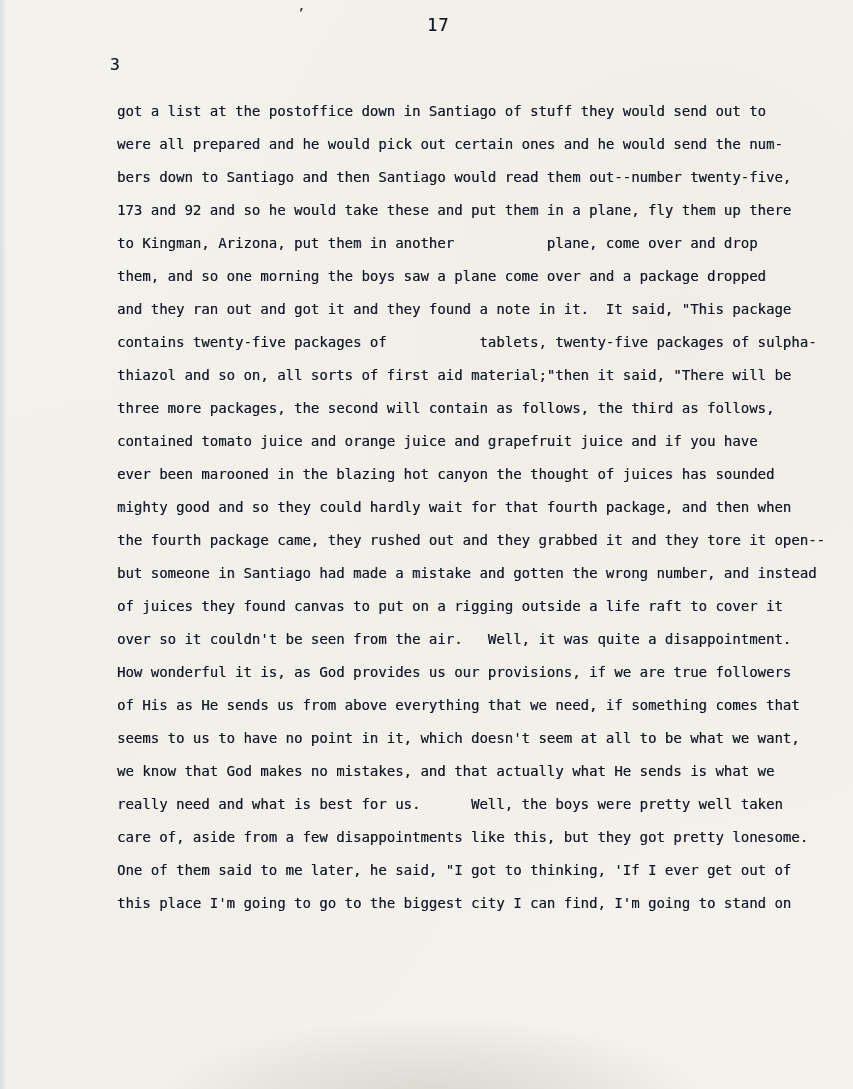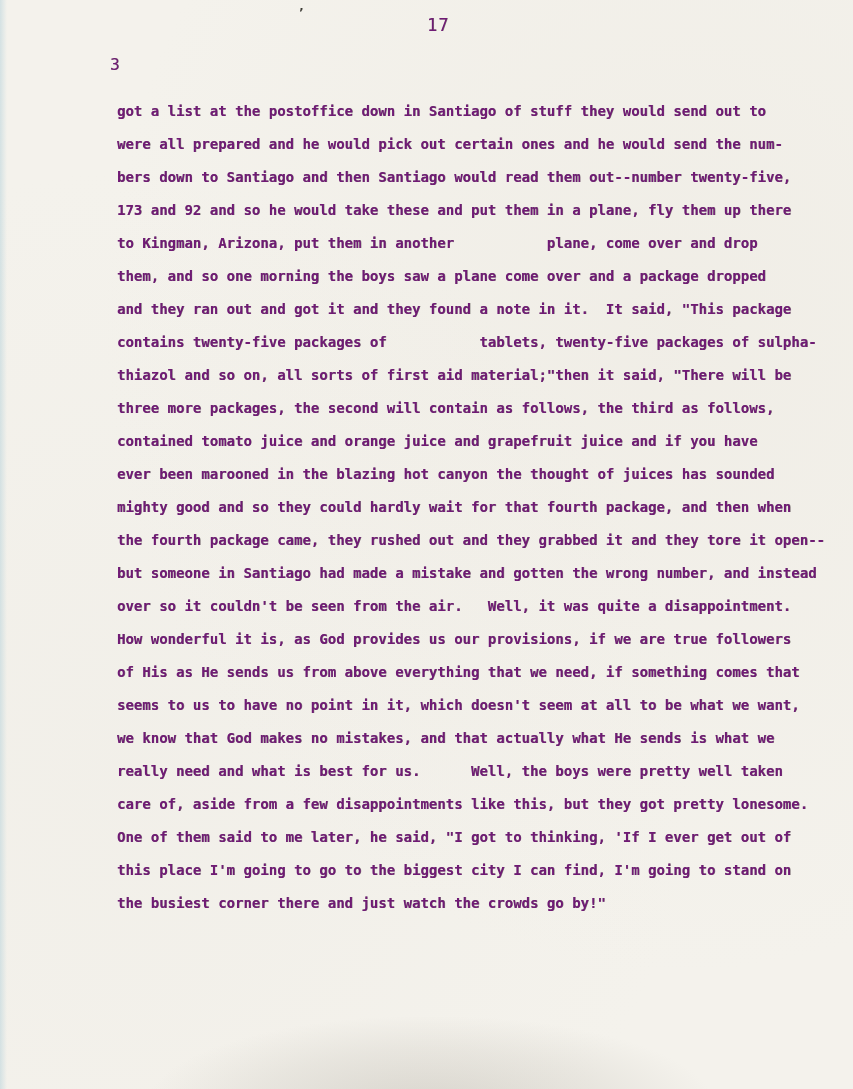--- a/index.html
+++ b/index.html
@@ -31,21 +31,21 @@
   }
   .paper-grain {
     position: absolute;
     inset: 0;
     background:
       radial-gradient(ellipse at 80% 30%, rgba(233,229,220,0.35), transparent 60%),
       radial-gradient(ellipse at 15% 70%, rgba(236,233,226,0.3), transparent 55%);
     pointer-events: none;
   }
   .ink {
-    color: #701a75;
+    color: #0f172a;
     text-shadow: 0.4px 0.4px 0.6px rgba(43,42,37,0.55);
   }
   .page-number {
     position: absolute;
     left: 427px;
     top: 15px;
     font-size: 17px;
     letter-spacing: 1px;
   }
   .folio-number {
@@ -65,21 +65,20 @@
     position: absolute;
     left: 117px;
     top: 95px;
     width: 720px;
     font-size: 14px;
     line-height: 33px;
   }
   .text-line {
     white-space: pre;
     height: 33px;
-    font-weight: bold;
   }
 </style>
 </head>
 <body>
 
 <div class="paper-grain"></div>
 <div class="edge-tint"></div>
 <div class="bottom-shade"></div>
 
 <div class="stray-mark ink">’</div>
@@ -97,23 +96,23 @@
     <div class="text-line">them, and so one morning the boys saw a plane come over and a package dropped</div>
     <div class="text-line">and they ran out and got it and they found a note in it.  It said, "This package</div>
     <div class="text-line">contains twenty-five packages of           tablets, twenty-five packages of sulpha-</div>
     <div class="text-line">thiazol and so on, all sorts of first aid material;"then it said, "There will be</div>
     <div class="text-line">three more packages, the second will contain as follows, the third as follows,</div>
     <div class="text-line">contained tomato juice and orange juice and grapefruit juice and if you have</div>
     <div class="text-line">ever been marooned in the blazing hot canyon the thought of juices has sounded</div>
     <div class="text-line">mighty good and so they could hardly wait for that fourth package, and then when</div>
     <div class="text-line">the fourth package came, they rushed out and they grabbed it and they tore it open--</div>
     <div class="text-line">but someone in Santiago had made a mistake and gotten the wrong number, and instead</div>
+    <div class="text-line">of juices they found canvas to put on a rigging outside a life raft to cover it</div>
     <div class="text-line">over so it couldn't be seen from the air.   Well, it was quite a disappointment.</div>
     <div class="text-line">How wonderful it is, as God provides us our provisions, if we are true followers</div>
     <div class="text-line">of His as He sends us from above everything that we need, if something comes that</div>
     <div class="text-line">seems to us to have no point in it, which doesn't seem at all to be what we want,</div>
     <div class="text-line">we know that God makes no mistakes, and that actually what He sends is what we</div>
     <div class="text-line">really need and what is best for us.      Well, the boys were pretty well taken</div>
     <div class="text-line">care of, aside from a few disappointments like this, but they got pretty lonesome.</div>
     <div class="text-line">One of them said to me later, he said, "I got to thinking, 'If I ever get out of</div>
     <div class="text-line">this place I'm going to go to the biggest city I can find, I'm going to stand on</div>
-    <div class="text-line">the busiest corner there and just watch the crowds go by!"</div>
   </div>
 
 </body></html>

